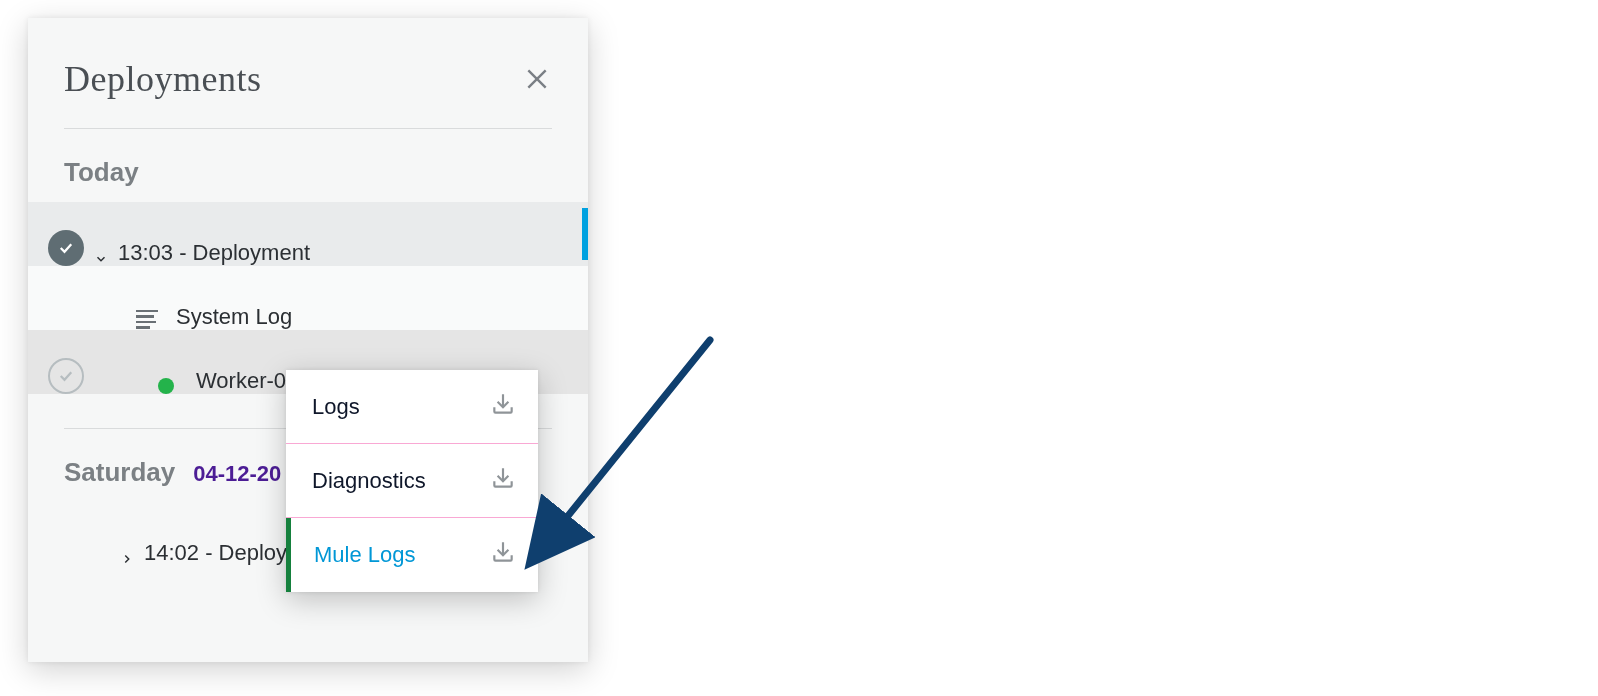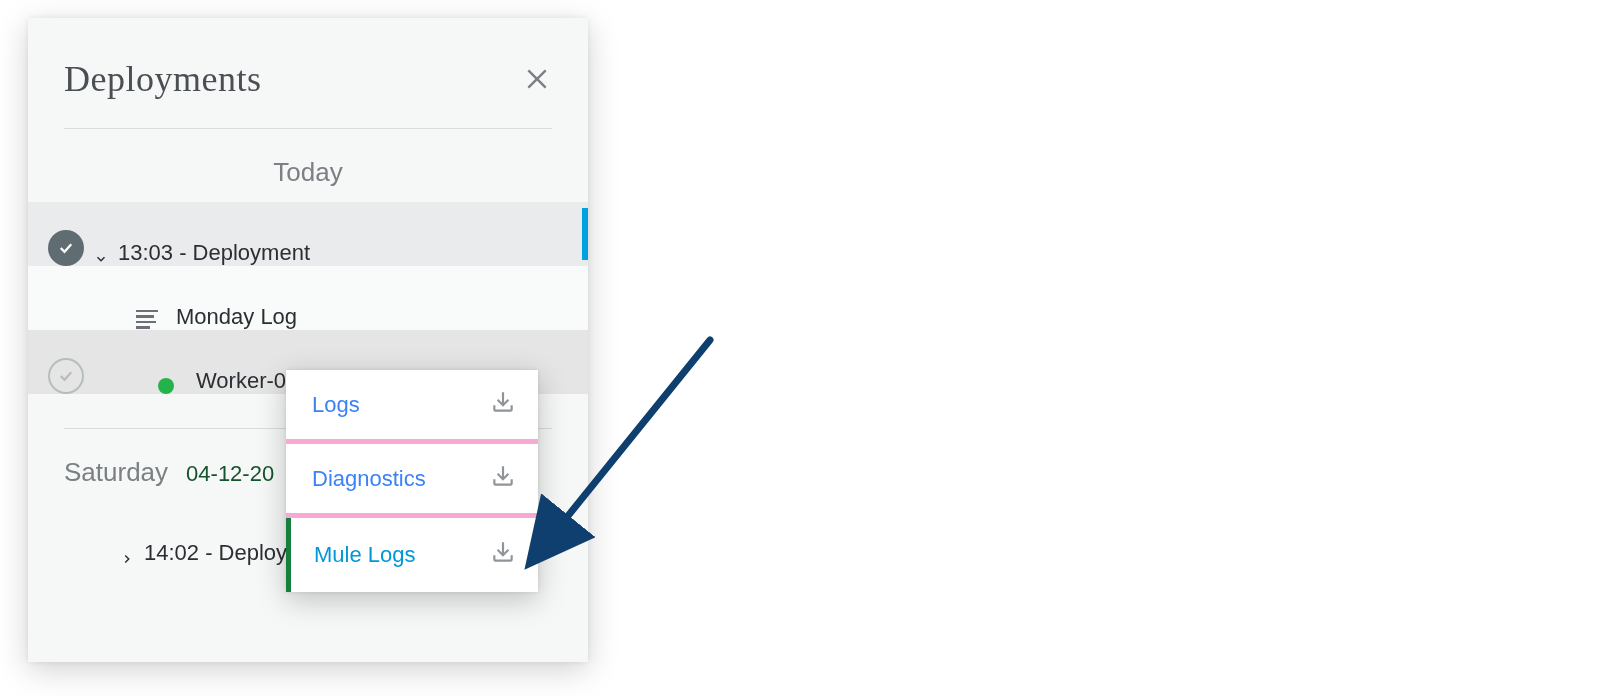--- a/index.html
+++ b/index.html
@@ -42,28 +42,27 @@
   .close-btn svg { width: 26px; height: 26px; stroke: #7a7f85; stroke-width: 2.2; }
   .divider {
     height: 1px;
     background: #d9dbdc;
     margin: 0 36px;
   }
   .section-label {
     padding: 28px 36px 14px 36px;
     font-size: 26px;
     color: #7b8084;
-    font-weight: 400;
-    text-align: center;
+    font-weight: 700;
   }
   .section-label.row {
     display:flex; align-items:baseline; gap:18px;
   }
   .section-label .date {
-    font-size: 22px; color:#14532d;
+    font-size: 22px; color:#4c1d95;
   }
   .row-item {
     display: flex;
     align-items: flex-end;
     height: 64px;
     padding: 0 0 0 20px;
     position: relative;
   }
   .row-item.selected {
     background: #e9ebec;
@@ -117,23 +116,23 @@
     background:#fff;
     box-shadow: 0 8px 28px rgba(0,0,0,0.22), 0 0 4px rgba(0,0,0,0.1);
     z-index: 10;
   }
   .dd-item {
     height: 74px;
     display:flex;
     align-items:center;
     justify-content:space-between;
     padding: 0 22px 0 26px;
-    border-bottom:5px solid #f9a8d4;
+    border-bottom:1px solid #f9a8d4;
     font-size:22px;
-    color:#3b82f6;
+    color:#0f172a;
     cursor:pointer;
   }
   .dd-item:last-child{border-bottom:none;}
   .dd-item.active {
     color:#0097d6;
     border-left:5px solid #15803d;
     padding-left:23px;
   }
   .dl-icon svg { width:26px;height:26px; stroke:#8f9498; stroke-width:2; fill:none;}
 
@@ -180,21 +179,21 @@
     <div class="accent-bar"></div>
   </div>
 
   <div class="row-item child">
     <div class="sublabel-icon">
       <span></span>
         <span></span>
         <span></span>
         <span></span>
     </div>
-    <div class="row-text">Monday Log</div>
+    <div class="row-text">System Log</div>
   </div>
 
   <div class="row-item worker">
     <div class="status-circle outline">
       <svg viewBox="0 0 24 24">
           <polyline points="5 12 10 17 19 7"></polyline>
         </svg>
     </div>
     <div class="dot"></div>
     <div class="row-text">Worker-0</div>

